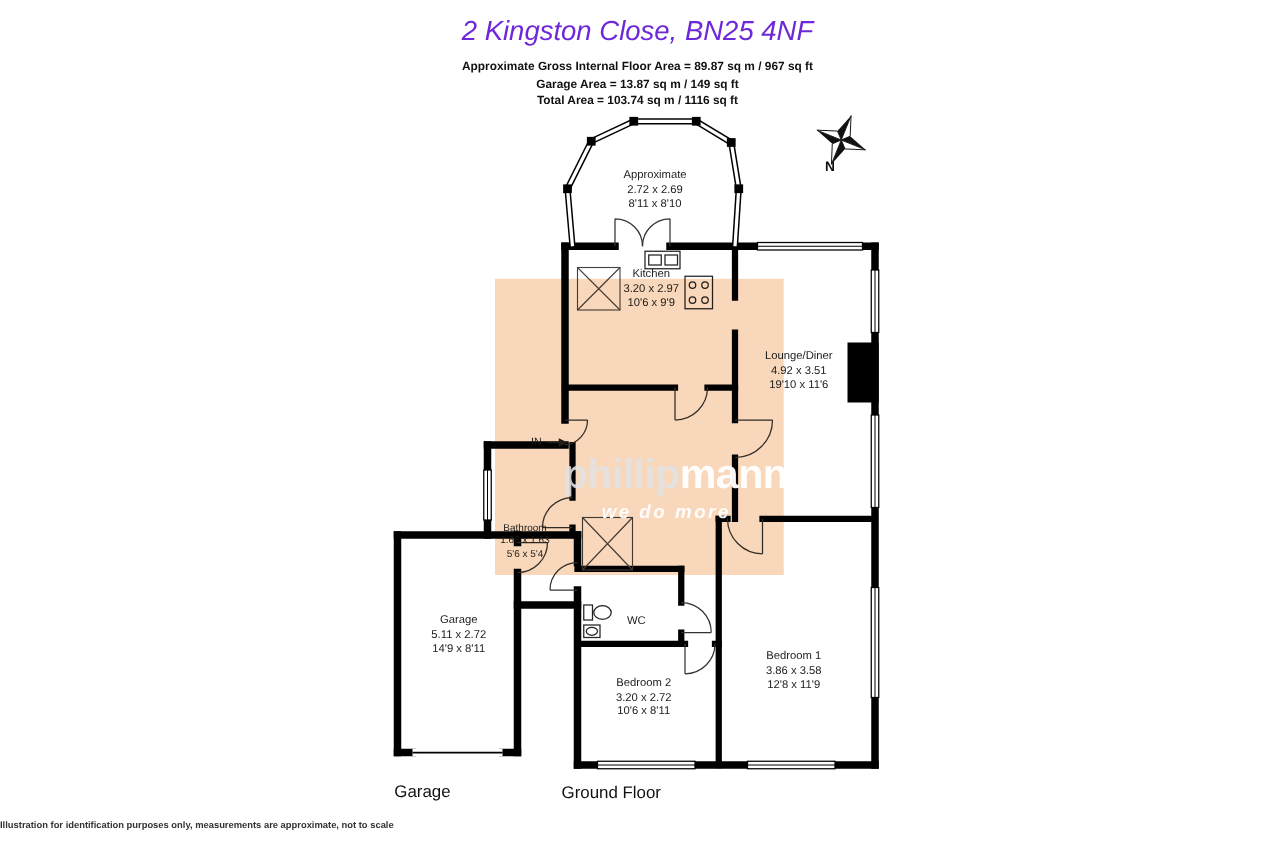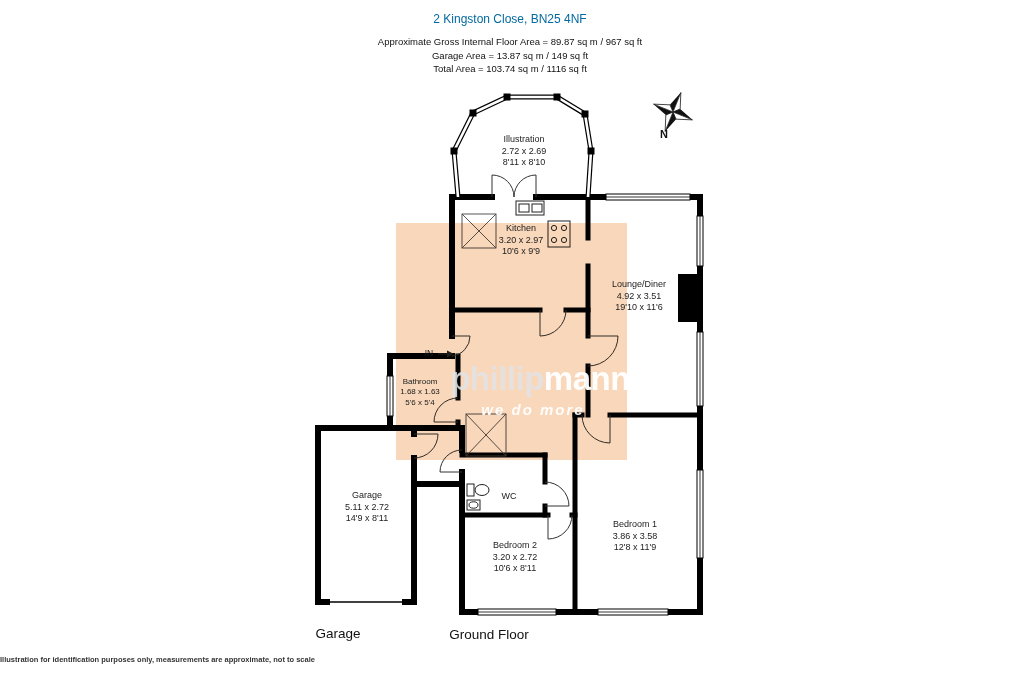--- a/index.html
+++ b/index.html
@@ -8,25 +8,25 @@
   .page { position:relative; width:1020px; height:680px; background:#fff; overflow:hidden; }
   .plan-svg { position:absolute; left:0; top:0; z-index:1; }
   .overlay { position:absolute; left:396px; top:223px; width:231px; height:237px; mix-blend-mode:multiply; z-index:2; }
   .watermark { position:absolute; left:440px; top:362px; width:200px; text-align:center; z-index:3;
                font-weight:700; font-size:33px; line-height:1; letter-spacing:-0.5px; white-space:nowrap; }
   .watermark .wm-light { color:rgba(226,226,226,0.88); }
   .watermark .wm-bold  { color:rgba(255,255,255,0.96); }
   .tagline { position:absolute; left:440px; top:401px; width:186px; text-align:center; z-index:3;
              color:rgba(255,255,255,0.95); font-size:15px; font-weight:600; letter-spacing:2px;font-style:italic; }
   .header { position:absolute; top:12px; left:0; width:100%; text-align:center; z-index:5; }
-  .title { font-size:12px; color:#0369a1; margin-bottom:9px; }
-  .area-line { font-size:9.5px; font-weight:400; color:#111; line-height:13.5px; }
+  .title { font-size:22px; color:#6d28d9; margin-bottom:9px;font-style:italic; }
+  .area-line { font-size:9.5px; font-weight:700; color:#111; line-height:13.5px; }
   .room-label { position:absolute; transform:translate(-50%,-50%); text-align:center; font-size:9px;
                 line-height:1.3; color:#1c1c1c; white-space:nowrap; z-index:4; }
-  .room-label.small { font-size:8px; }
+  .room-label.small { font-size:8px;margin-top:40px; }
   .in-label { position:absolute; transform:translate(-50%,-50%); font-size:8.5px; font-weight:400;
               color:#1c1c1c; z-index:4; }
   .north-label { position:absolute; transform:translate(-50%,-50%); font-size:11px; font-weight:600;
                  color:#111; z-index:4; }
   .floor-label { position:absolute; transform:translate(-50%,-50%); font-size:13.5px; color:#111; z-index:5; }
   .disclaimer { position:absolute; top:655px; left:0; width:100%; text-align:left; font-size:7.5px;
                 font-weight:600; color:#333; z-index:5; }
 </style>
 </head>
 <body>
@@ -166,26 +166,26 @@
   <div class="header">
     <div class="title">2 Kingston Close, BN25 4NF</div>
     <div class="area-line">Approximate Gross Internal Floor Area = 89.87 sq m / 967 sq ft</div>
     <div class="area-line">Garage Area = 13.87 sq m / 149 sq ft</div>
     <div class="area-line">Total Area = 103.74 sq m / 1116 sq ft</div>
   </div>
 
   <div class="north-label" style="left:664px;top:134px">N</div>
 
   <div class="room-label" style="left:524px;top:152px">
-    <div>Illustration</div>
+    <div>Approximate</div>
     <div>2.72 x 2.69</div>
     <div>8'11 x 8'10</div>
   </div>
 
-  <div class="room-label" style="left:521px;top:241px">
+  <div class="room-label" style="left:521px;top:231px">
     <div>Kitchen</div>
     <div>3.20 x 2.97</div>
     <div>10'6 x 9'9</div>
   </div>
 
   <div class="room-label" style="left:639px;top:297px">
     <div>Lounge/Diner</div>
     <div>4.92 x 3.51</div>
     <div>19'10 x 11'6</div>
   </div>

